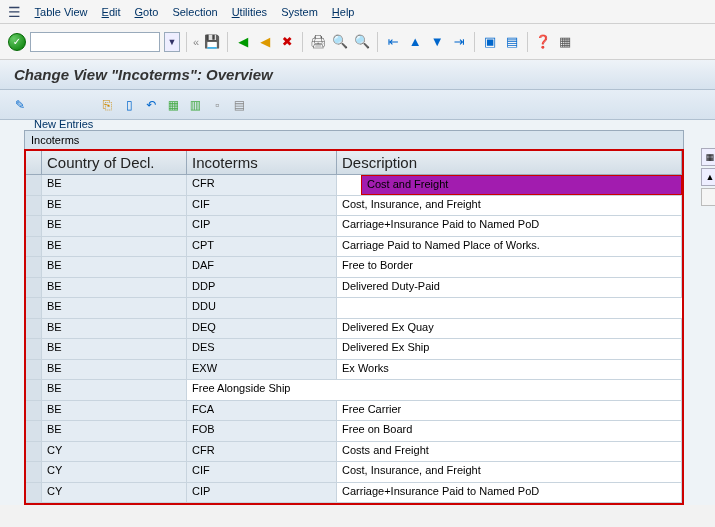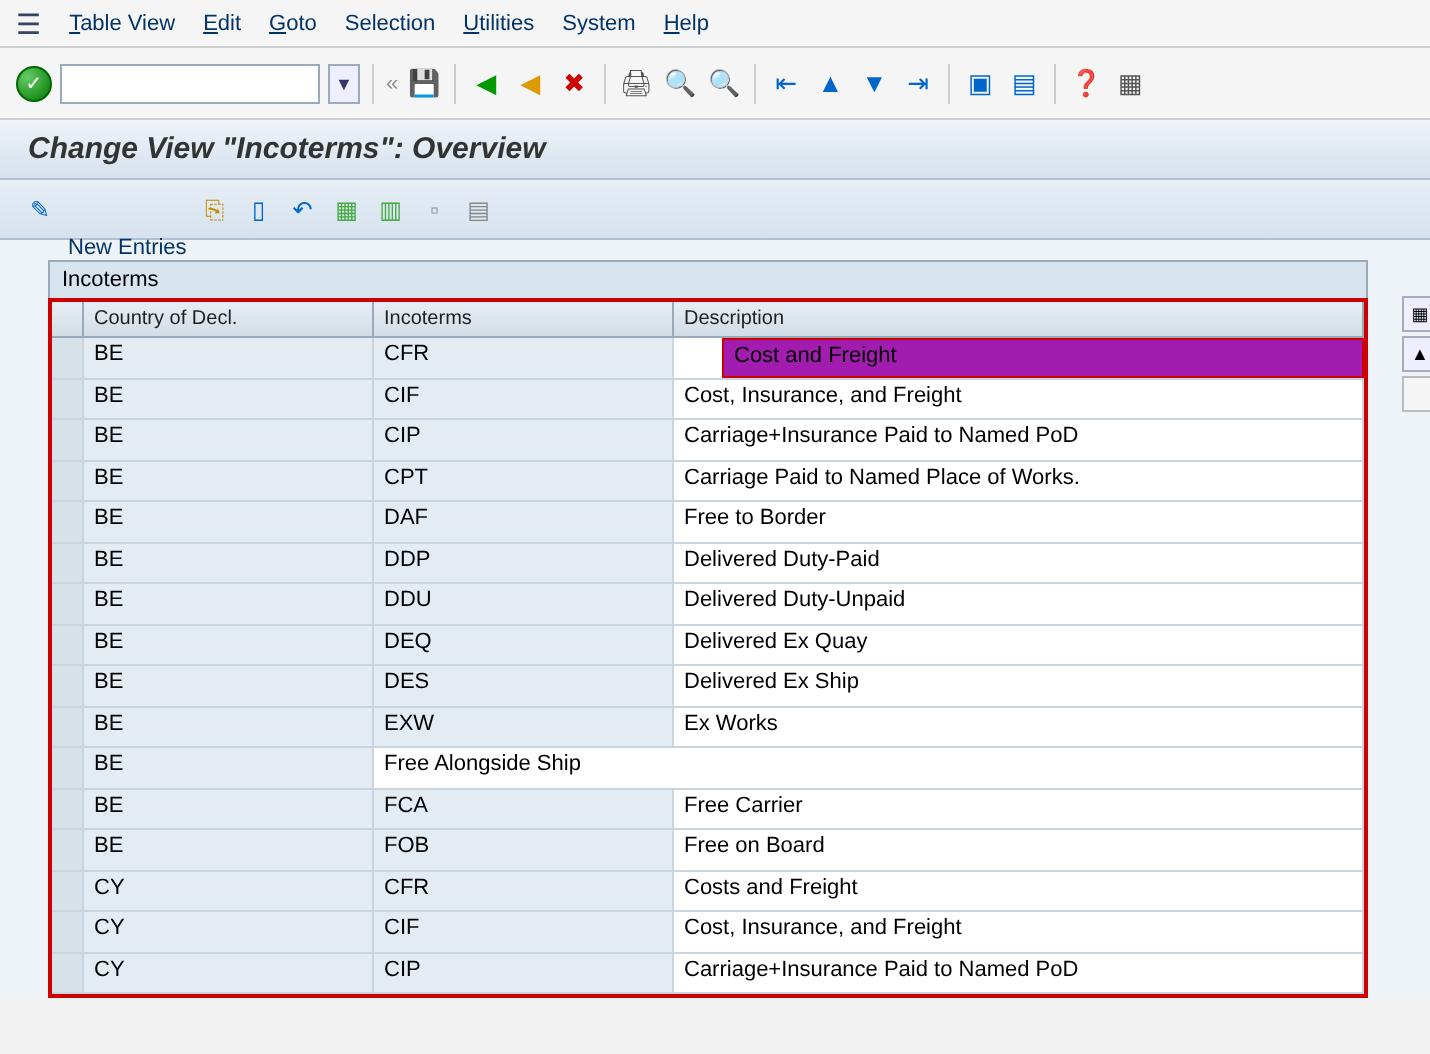--- a/index.html
+++ b/index.html
@@ -96,21 +96,21 @@
   background:#fff;
 }
 .ghead {
   display:flex;
   background: linear-gradient(#e8eef3,#d2dde6);
   border-bottom:1px solid #9ab;
 }
 .ghead .gh {
   padding:3px 5px;
   border-right:1px solid #9ab;
-  font-size:10px;
+  font-size:15px;
   color:#222;
 }
 .gh.sel{width:16px;}
 .gh.c1{width:145px;}
 .gh.c2{width:150px;}
 .gh.c3{flex:1;}
 .grow { display:flex; border-bottom:1px solid #c8d4de; height:20.5px; }
 .grow .gc { padding:2px 5px; border-right:1px solid #c8d4de; font-size:11px; background:#e4ecf3; overflow:hidden;white-space:nowrap;}
 .gc.sel{width:16px;background:#d7e1ea;}
 .gc.c1{width:145px;}
@@ -227,21 +227,20 @@
           <div class="grow">
             <div class="gc sel"></div>
             <div class="gc c1">BE</div>
             <div class="gc c2">DDP</div>
             <div class="gc c3">Delivered Duty-Paid</div>
           </div>
           <div class="grow">
             <div class="gc sel"></div>
             <div class="gc c1">BE</div>
             <div class="gc c2">DDU</div>
-            <div class="gc c3">Delivered Duty-Unpaid</div>
           </div>
           <div class="grow">
             <div class="gc sel"></div>
             <div class="gc c1">BE</div>
             <div class="gc c2">DEQ</div>
             <div class="gc c3">Delivered Ex Quay</div>
           </div>
           <div class="grow">
             <div class="gc sel"></div>
             <div class="gc c1">BE</div>

